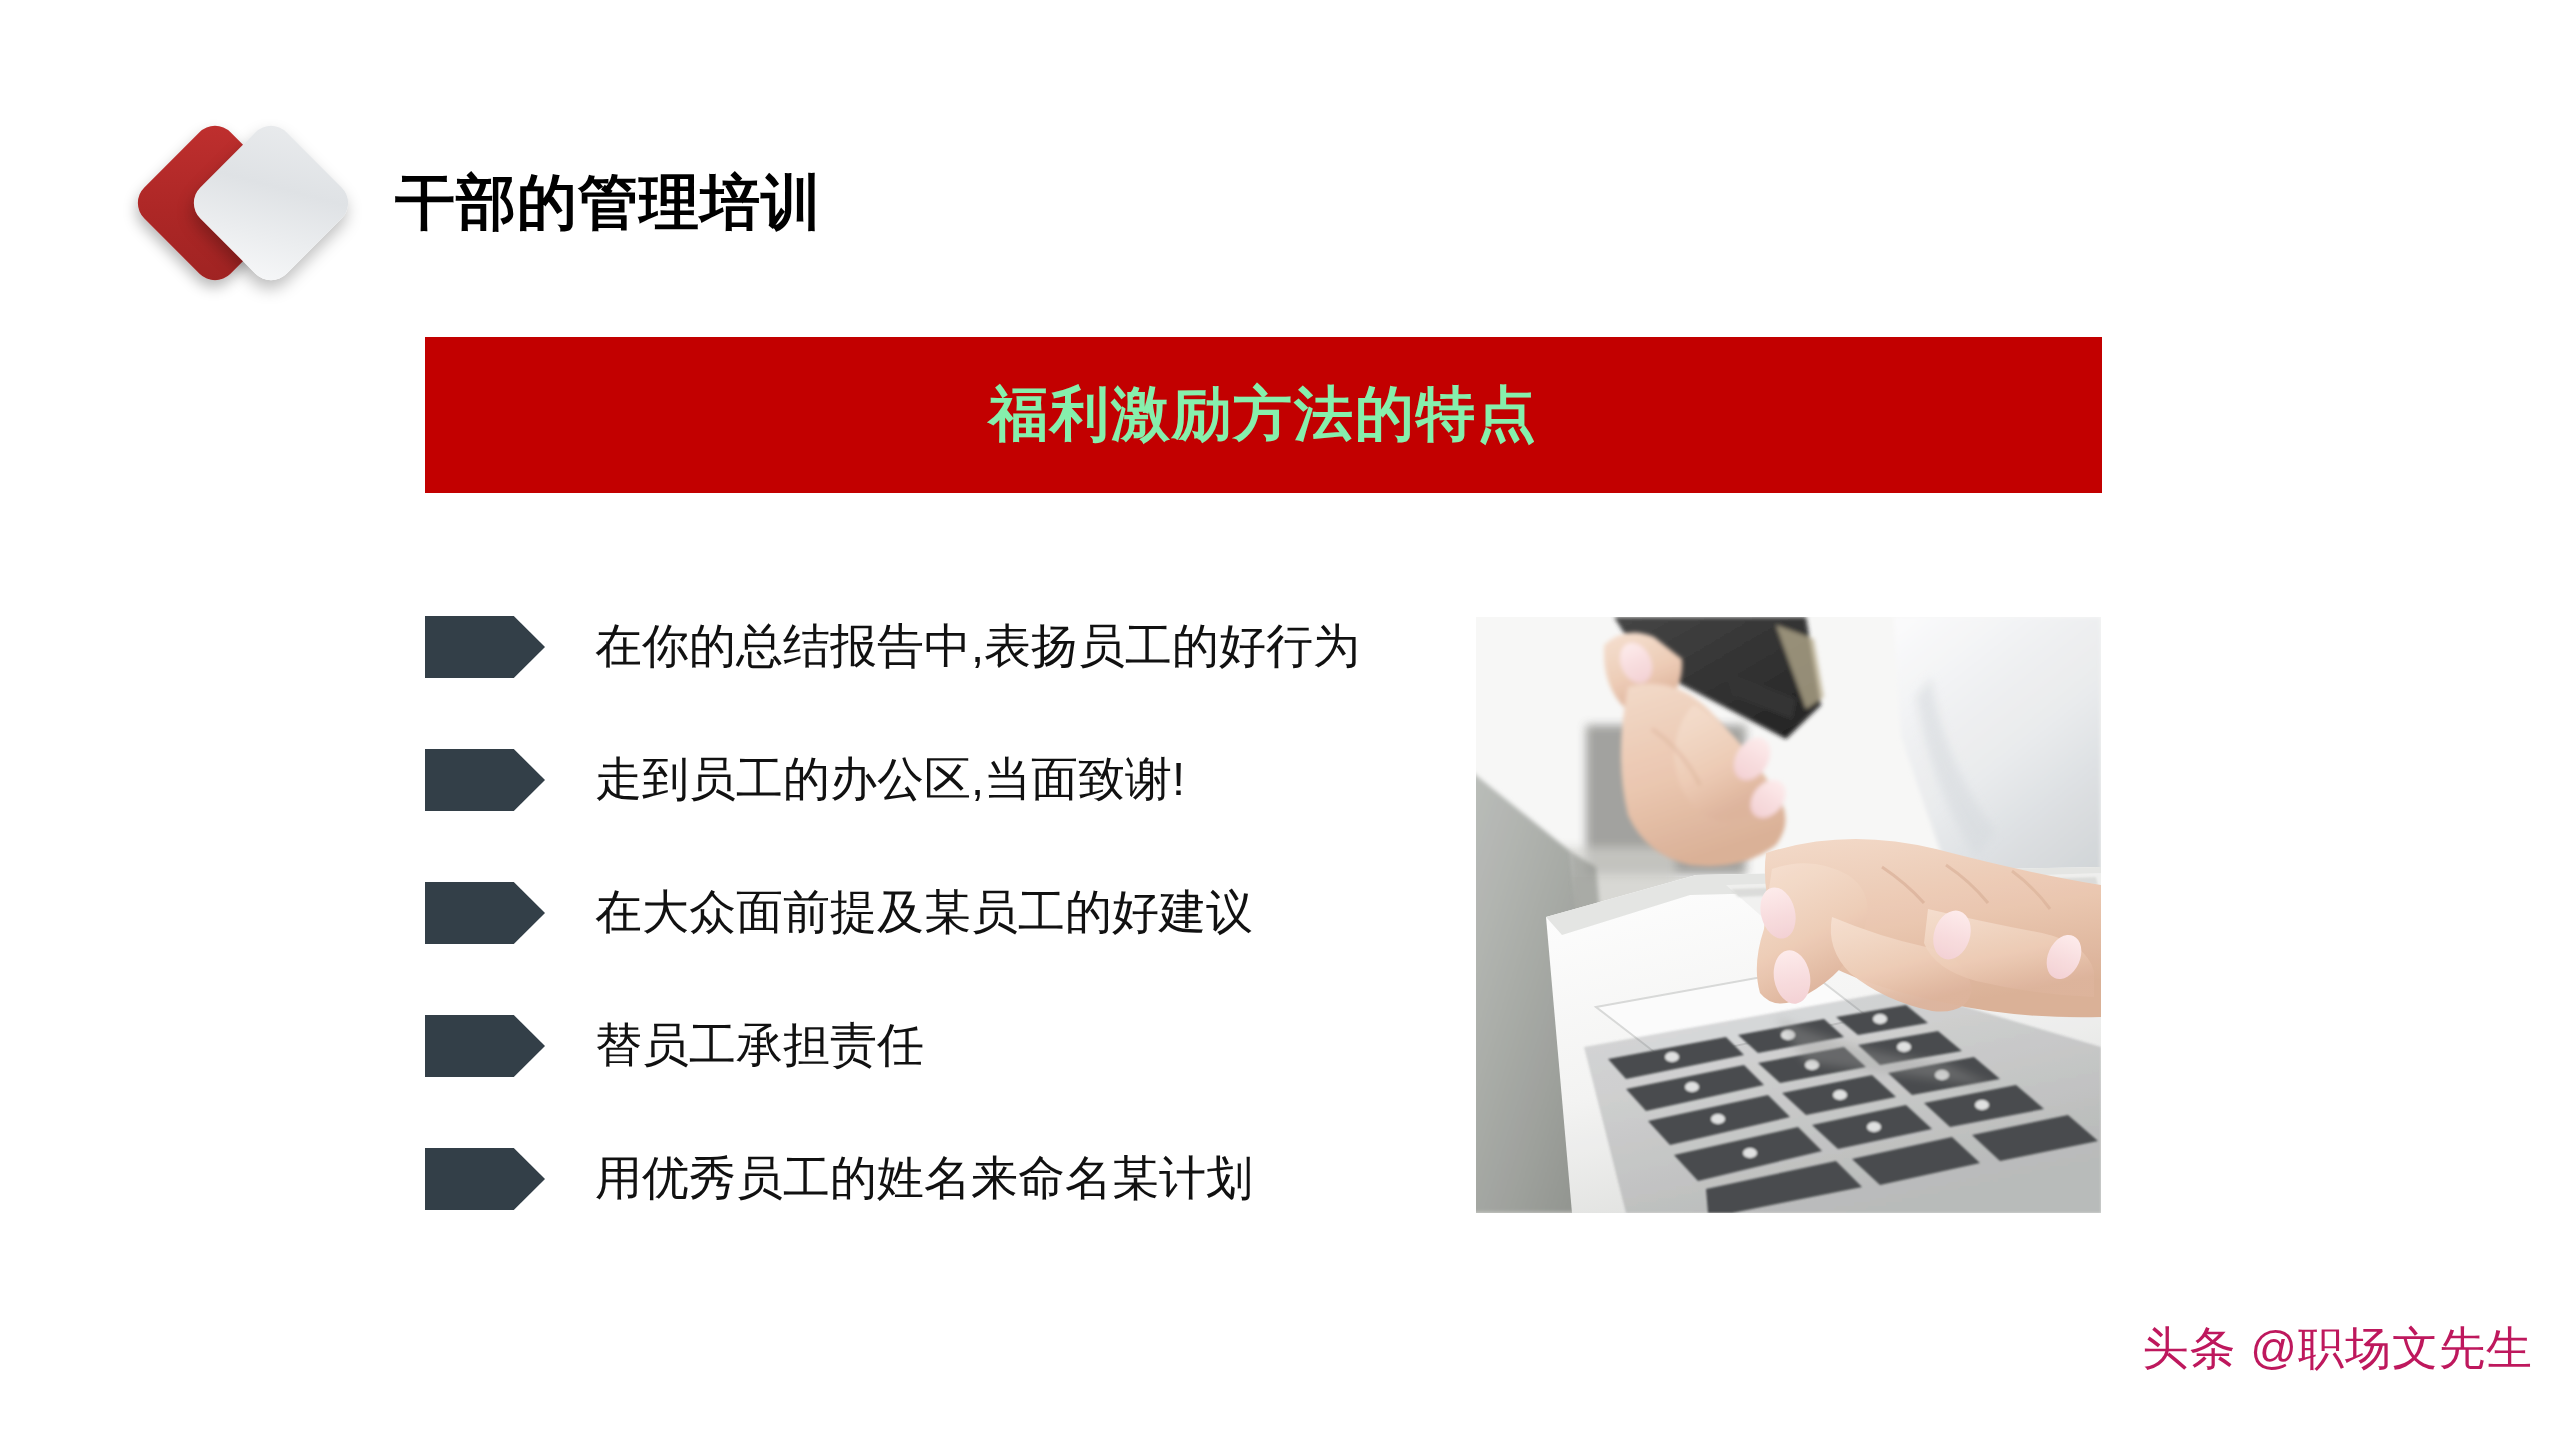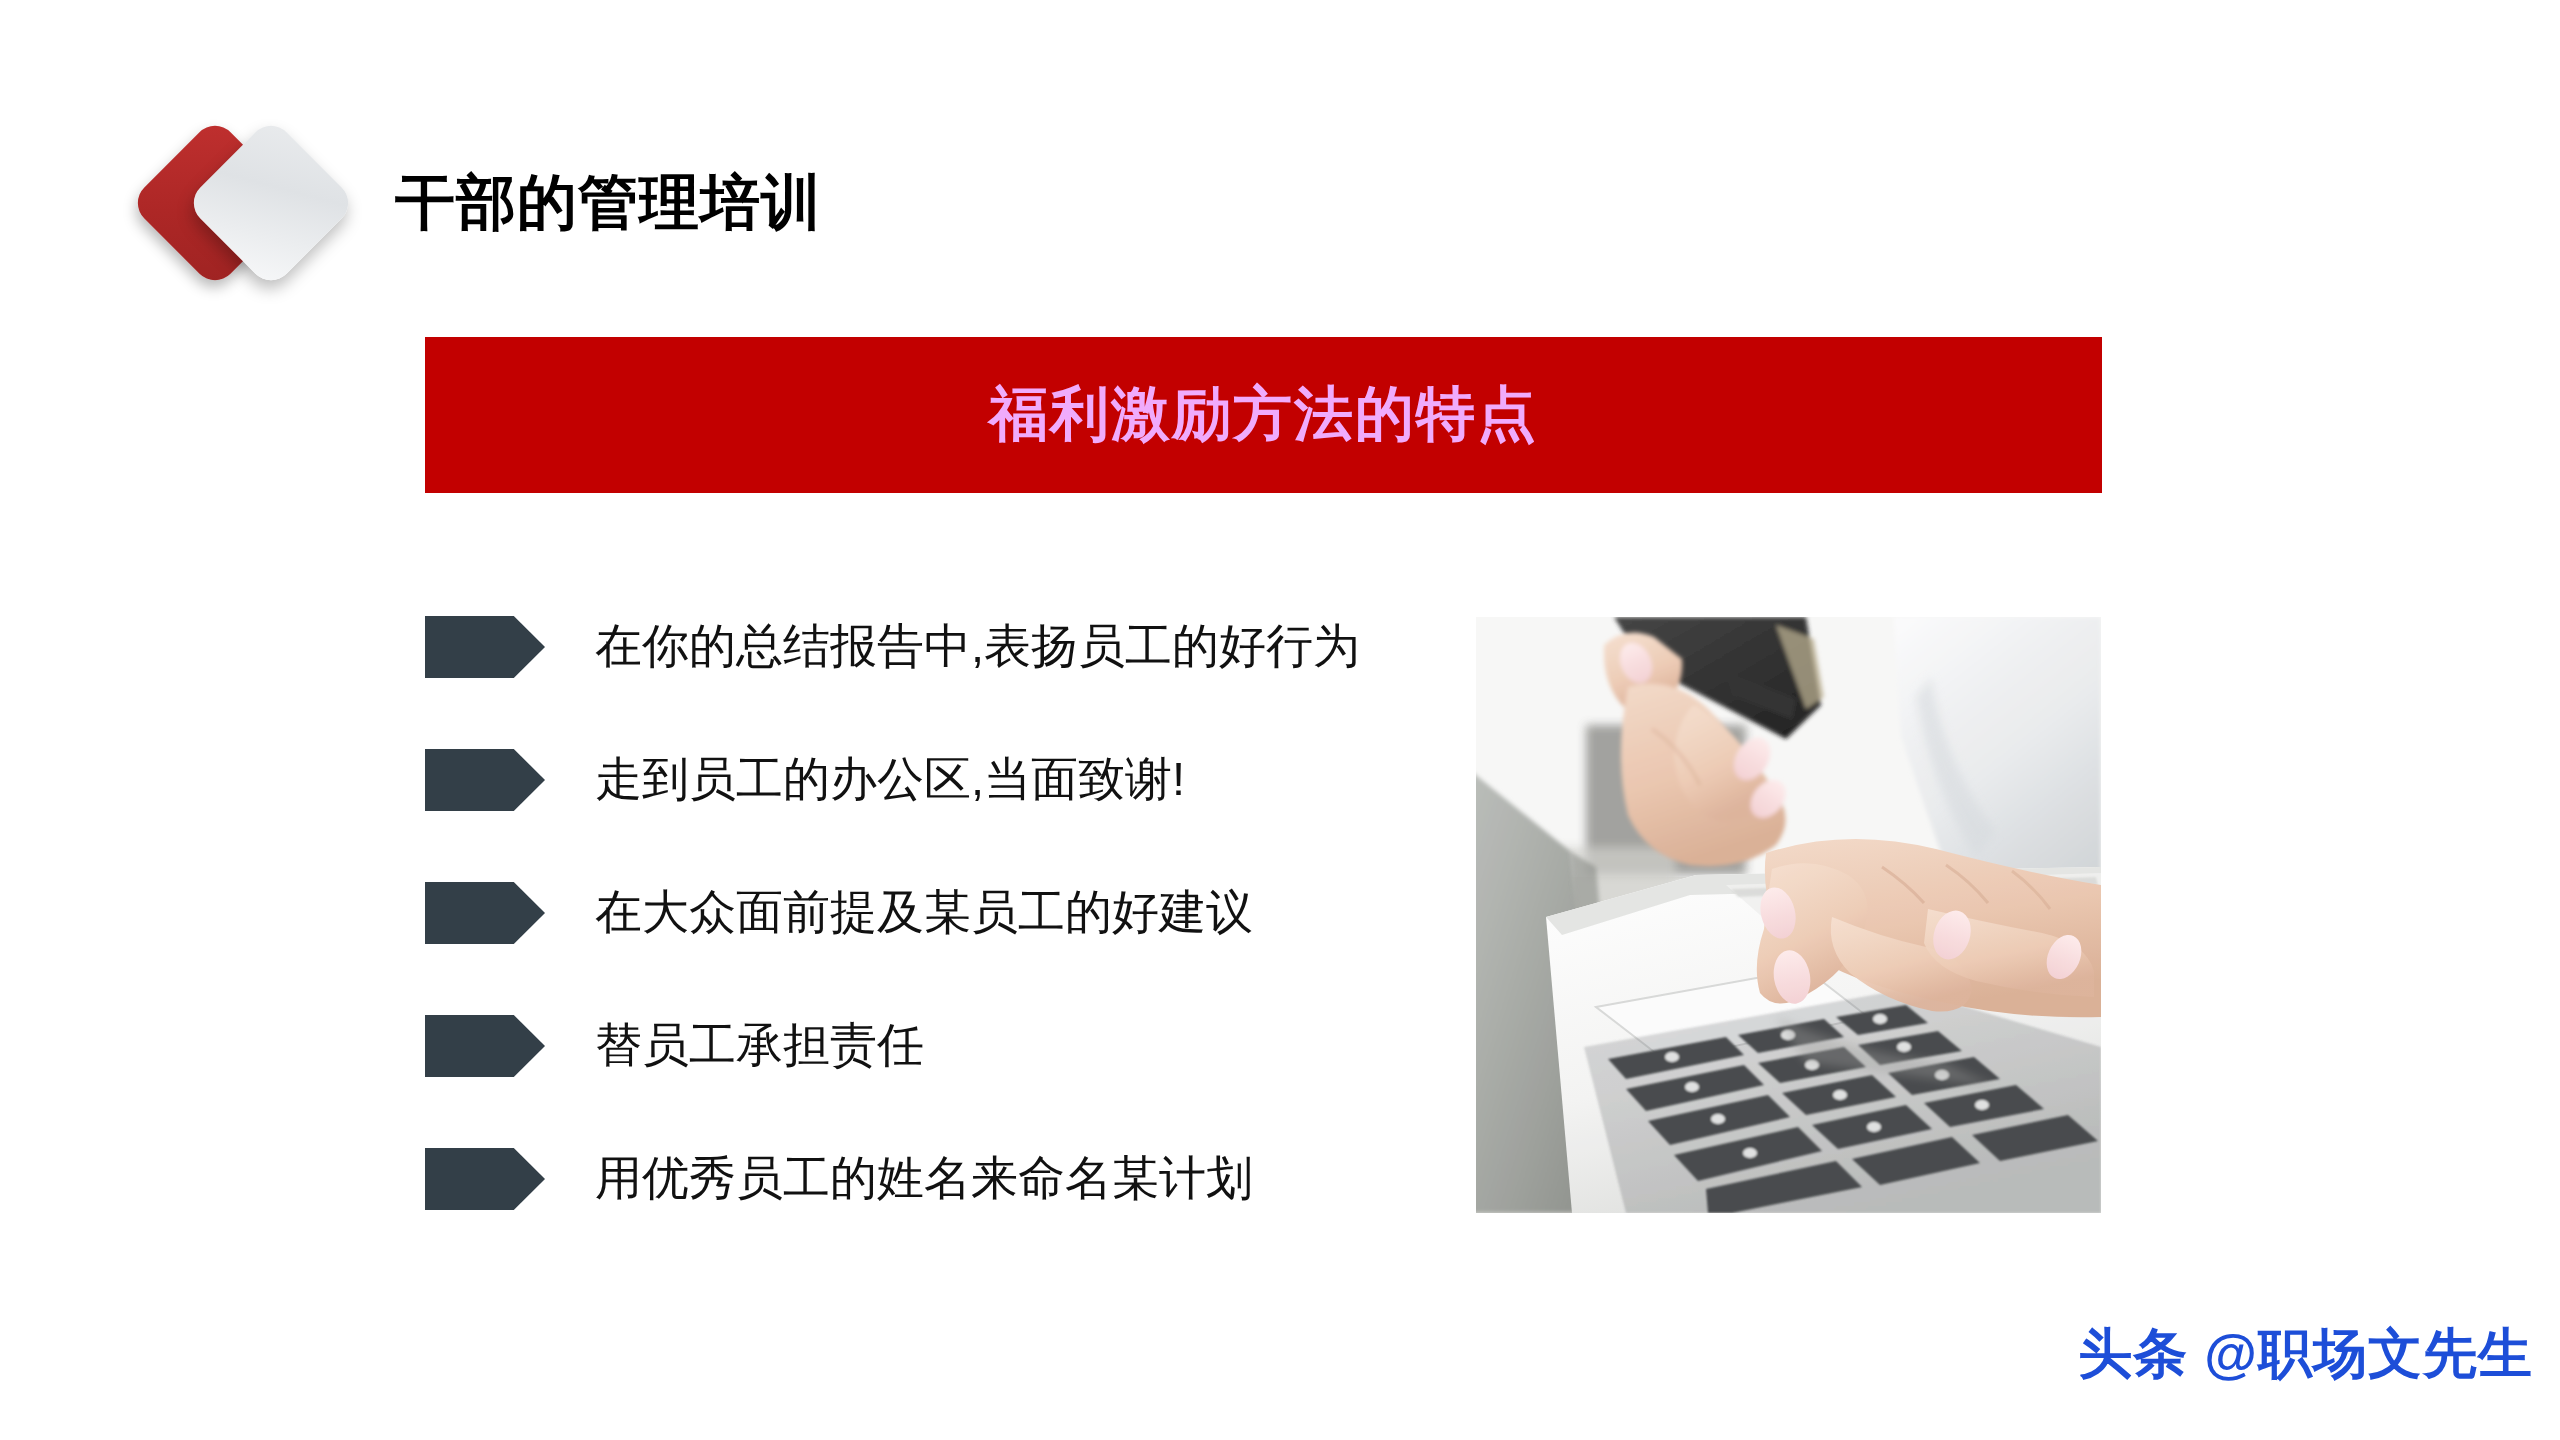--- a/index.html
+++ b/index.html
@@ -67,21 +67,21 @@
     width: 1677px;
     height: 156px;
     background: #C20000;
     display: flex;
     align-items: center;
     justify-content: center;
   }
   .banner-title {
     font-size: 59px;
     font-weight: bold;
-    color: #f0abfc;
+    color: #86efac;
     letter-spacing: 2px;
     white-space: nowrap;
   }
 
   
   .bullets {
     position: absolute;
     left: 425px;
     top: 612px;
     width: 960px;
@@ -123,23 +123,23 @@
     display: block;
     width: 100%;
     height: 100%;
   }
 
   
   .watermark {
     position: absolute;
     right: 56px;
     top: 1318px;
-    font-size: 54px;
-    font-weight: bold;
-    color: #1d4ed8;
+    font-size: 46px;
+    font-weight: normal;
+    color: #be185d;
     white-space: nowrap;
     letter-spacing: 1px;
   }
 </style>
 </head>
 <body>
 
 <div class="slide">
 
   <div class="logo">

